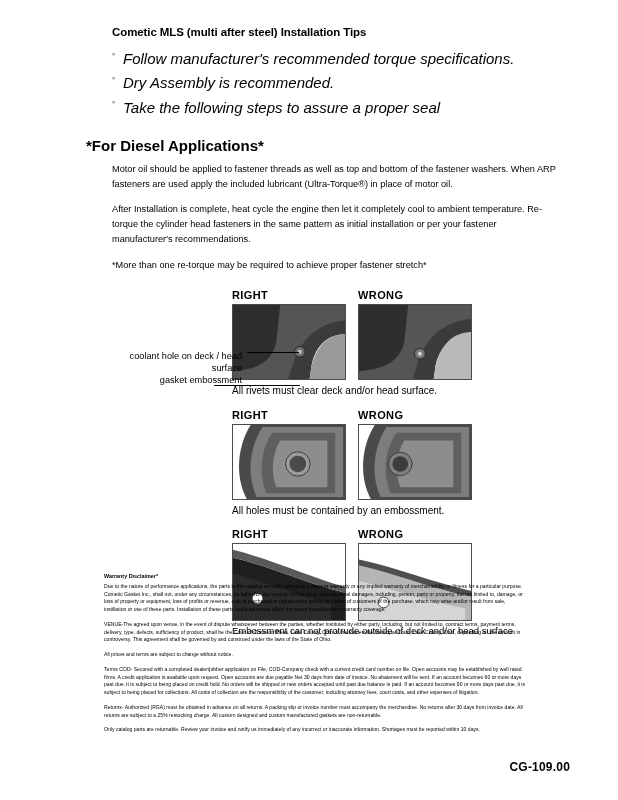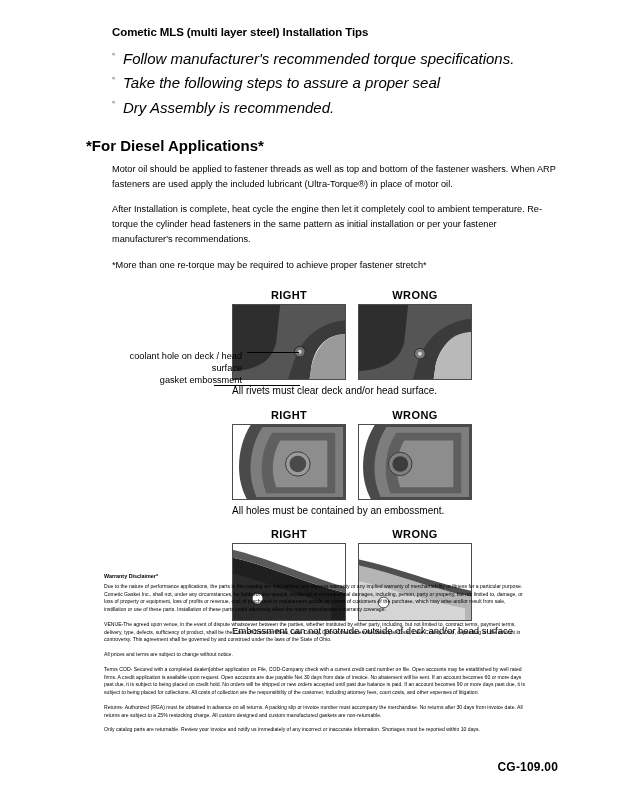--- a/index.html
+++ b/index.html
@@ -91,21 +91,20 @@
     margin-top: 16px;
     margin-left: 198px;
   }
   .fig-group { margin-bottom: 5px; }
   .fig-labels {
     display: flex;
     gap: 12px;
   }
   .fig-label {
     width: 114px;
-    text-align: center;
     font-size: 11px;
     font-weight: bold;
     letter-spacing: 0.4px;
     padding-bottom: 3px;
   }
   .fig-row {
     display: flex;
     gap: 12px;
   }
   .fig-box {
@@ -160,38 +159,38 @@
   .warranty p {
     font-size: 5.1px;
     line-height: 1.52;
     margin: 0 0 7px 0;
     text-align: left;
   }
   .warranty p:last-child { margin-bottom: 0; }
 
   .doc-number {
     position: absolute;
-    right: 60px;
+    right: 48px;
     bottom: 26px;
     font-size: 12px;
     font-weight: bold;
     letter-spacing: 0.2px;
   }
 </style>
 </head>
 <body>
 
 <div class="page">
 
-  <h1 class="main-title">Cometic MLS (multi layer steel) Installation Tips</h1>
+  <h1 class="main-title">Cometic MLS (multi after steel) Installation Tips</h1>
 
   <ul class="bullets">
     <li>Follow manufacturer's recommended torque specifications.</li>
+    <li>Dry Assembly is recommended.</li>
     <li>Take the following steps to assure a proper seal</li>
-    <li>Dry Assembly is recommended.</li>
   </ul>
 
   <h2 class="section-title">*For Diesel Applications*</h2>
   <p class="para">Motor oil should be applied to fastener threads as well as top and bottom of the fastener washers. When ARP fasteners are used apply the included lubricant (Ultra-Torque®) in place of motor oil.</p>
   <p class="para last">After Installation is complete, heat cycle the engine then let it completely cool to ambient temperature. Re-torque the cylinder head fasteners in the same pattern as initial installation or per your fastener manufacturer's recommendations.</p>
   <p class="note">*More than one re-torque may be required to achieve proper fastener stretch*</p>
 
   <div class="figures">
 
     <div class="fig-group">

